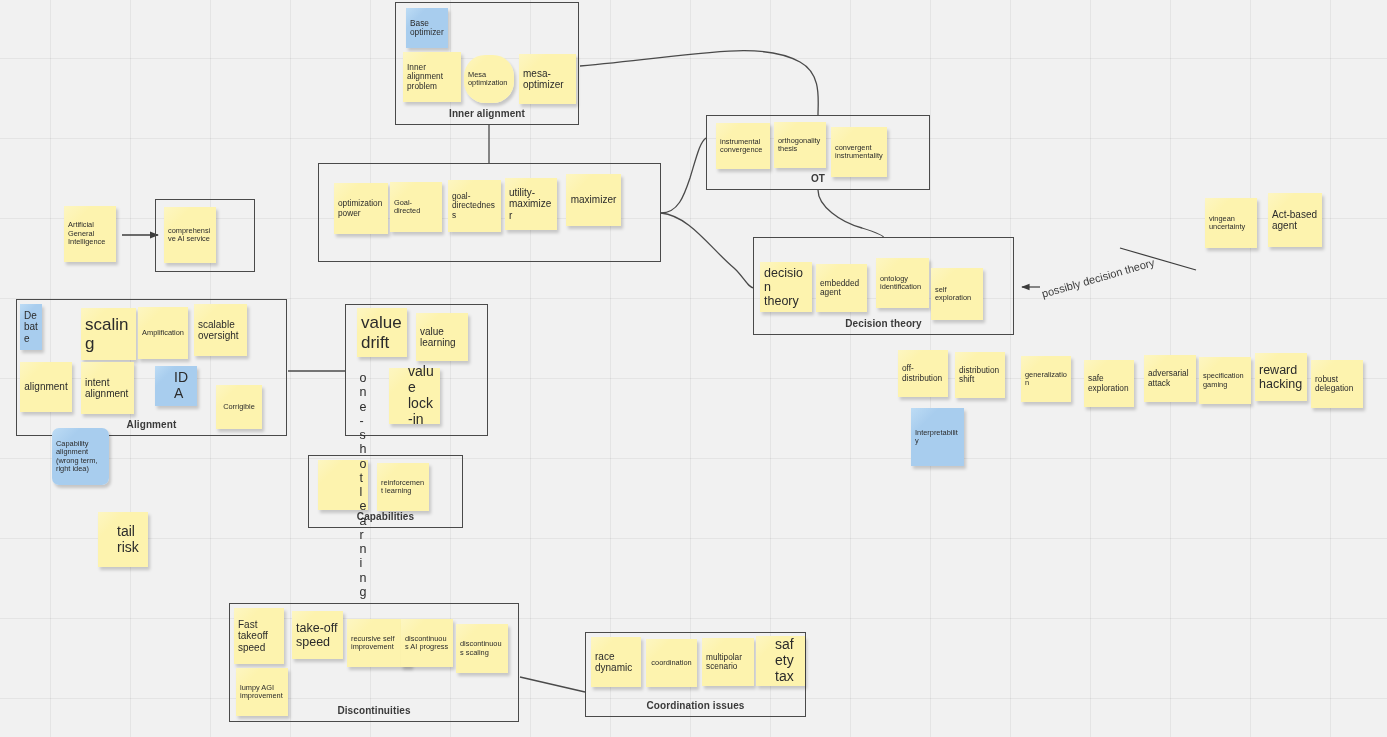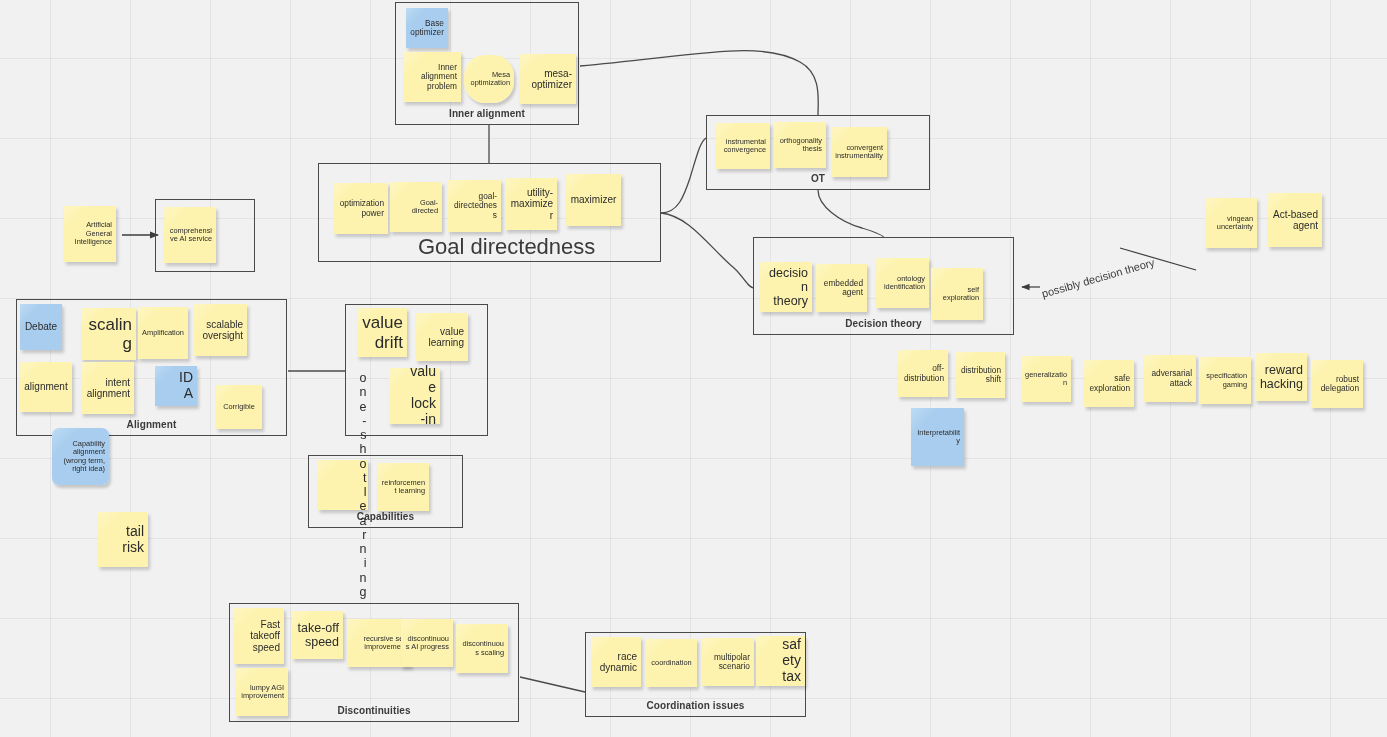--- a/index.html
+++ b/index.html
@@ -38,21 +38,21 @@
     letter-spacing:.1px;
   }
   .note{
     position:absolute;
     box-sizing:border-box;
     background:#fdf3ae;
     color:#2b2b2b;
     display:flex;
     align-items:center;
     justify-content:center;
-    text-align:right;
+    text-align:left;
     line-height:1.14;
     padding:3px 4px;
     box-shadow:2px 3px 3px rgba(0,0,0,0.18);
     word-break:break-word;
     hyphens:auto;
   }
   .note.blue{background:#a8cdee;}
   .note.shine{
     background:linear-gradient(135deg,#fdf6c2 0%,#fdf3ae 26%,#fdf3ae 100%);
   }
@@ -115,21 +115,20 @@
   <div class="grp" style="left:395px; top:2px; width:184px; height:123px;">
     <div class="grp-label">Inner alignment</div>
   </div>
   <div class="note blue shine fs9" style="left:406px; top:8px; width:42px; height:40px;">Base optimizer</div>
   <div class="note shine fs9" style="left:403px; top:52px; width:58px; height:50px;">Inner alignment problem</div>
   <div class="note shine fs8" style="left:464px; top:55px; width:50px; height:48px;border-radius:21px;">Mesa optimization</div>
   <div class="note shine fs11" style="left:519px; top:54px; width:57px; height:50px;">mesa-optimizer</div>
 
   <div class="grp" style="left:318px; top:163px; width:343px; height:99px;">
   </div>
-  <div class="title-big" style="left:418px; top:234px;">Goal directedness</div>
   <div class="note shine fs9" style="left:334px; top:183px; width:54px; height:51px;">optimization power</div>
   <div class="note shine fs8" style="left:390px; top:182px; width:52px; height:50px;">Goal-directed</div>
   <div class="note shine fs9" style="left:448px; top:180px; width:53px; height:52px;">goal-directedness</div>
   <div class="note shine fs11" style="left:505px; top:178px; width:52px; height:52px;">utility-maximizer</div>
   <div class="note shine fs11" style="left:566px; top:174px; width:55px; height:52px;">maximizer</div>
 
   <div class="grp" style="left:706px; top:115px; width:224px; height:75px;">
     <div class="grp-label">OT</div>
   </div>
   <div class="note shine fs8" style="left:716px; top:123px; width:54px; height:46px;">instrumental convergence</div>
@@ -153,21 +152,21 @@
   <div class="note shine fs9" style="left:1084px; top:360px; width:50px; height:47px;">safe exploration</div>
   <div class="note shine fs9" style="left:1144px; top:355px; width:52px; height:47px;">adversarial attack</div>
   <div class="note shine fs8" style="left:1199px; top:357px; width:52px; height:47px;">specification gaming</div>
   <div class="note shine fs13" style="left:1255px; top:353px; width:52px; height:48px;">reward hacking</div>
   <div class="note shine fs9" style="left:1311px; top:360px; width:52px; height:48px;">robust delegation</div>
   <div class="note blue shine fs8" style="left:911px; top:408px; width:53px; height:58px;">Interpretability</div>
 
   <div class="grp" style="left:16px; top:299px; width:271px; height:137px;">
     <div class="grp-label">Alignment</div>
   </div>
-  <div class="note blue shine fs11" style="left:20px; top:304px; width:42px; height:46px;">Debate</div>
+  <div class="note blue shine fs11" style="left:20px; top:304px; width:22px; height:46px;">Debate</div>
   <div class="note shine fs18" style="left:81px; top:308px; width:55px; height:52px;">scaling</div>
   <div class="note shine fs8" style="left:138px; top:307px; width:50px; height:52px;">Amplification</div>
   <div class="note shine fs11" style="left:194px; top:304px; width:53px; height:52px;">scalable oversight</div>
   <div class="note shine fs11" style="left:20px; top:362px; width:52px; height:50px;">alignment</div>
   <div class="note shine fs11" style="left:81px; top:362px; width:53px; height:52px;">intent alignment</div>
   <div class="note blue shine fs15" style="left:155px; top:366px; width:42px; height:40px;">IDA</div>
   <div class="note shine fs8" style="left:216px; top:385px; width:46px; height:44px;">Corrigible</div>
   <div class="note blue shine fs8" style="left:52px; top:428px; width:57px; height:57px;border-radius:7px;">Capability alignment (wrong term, right idea)</div>
 
   <div class="grp" style="left:345px; top:304px; width:143px; height:132px;">

